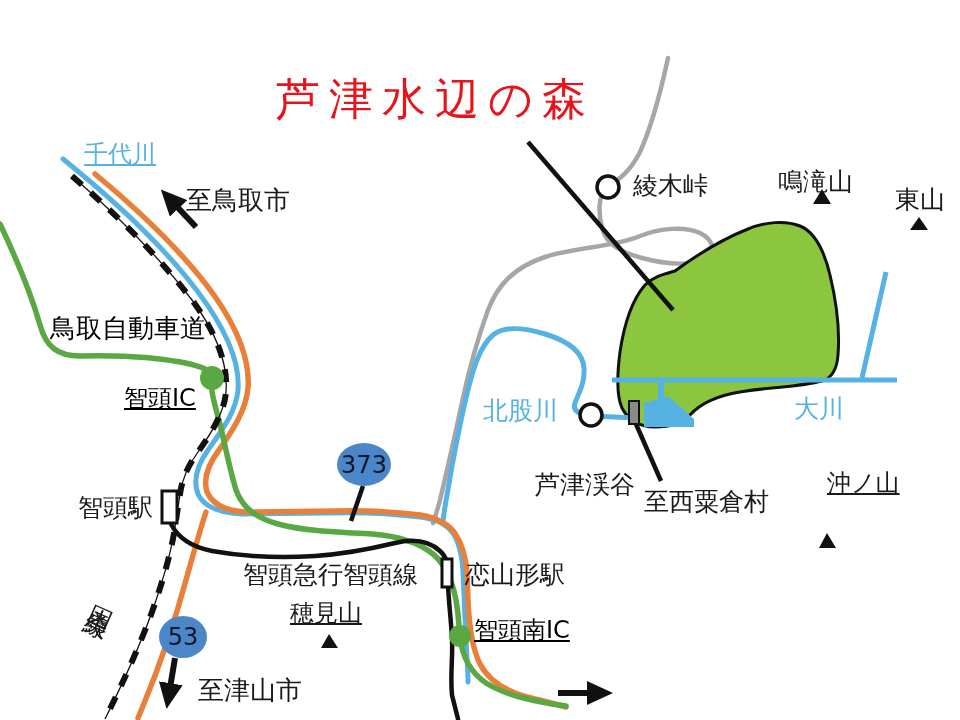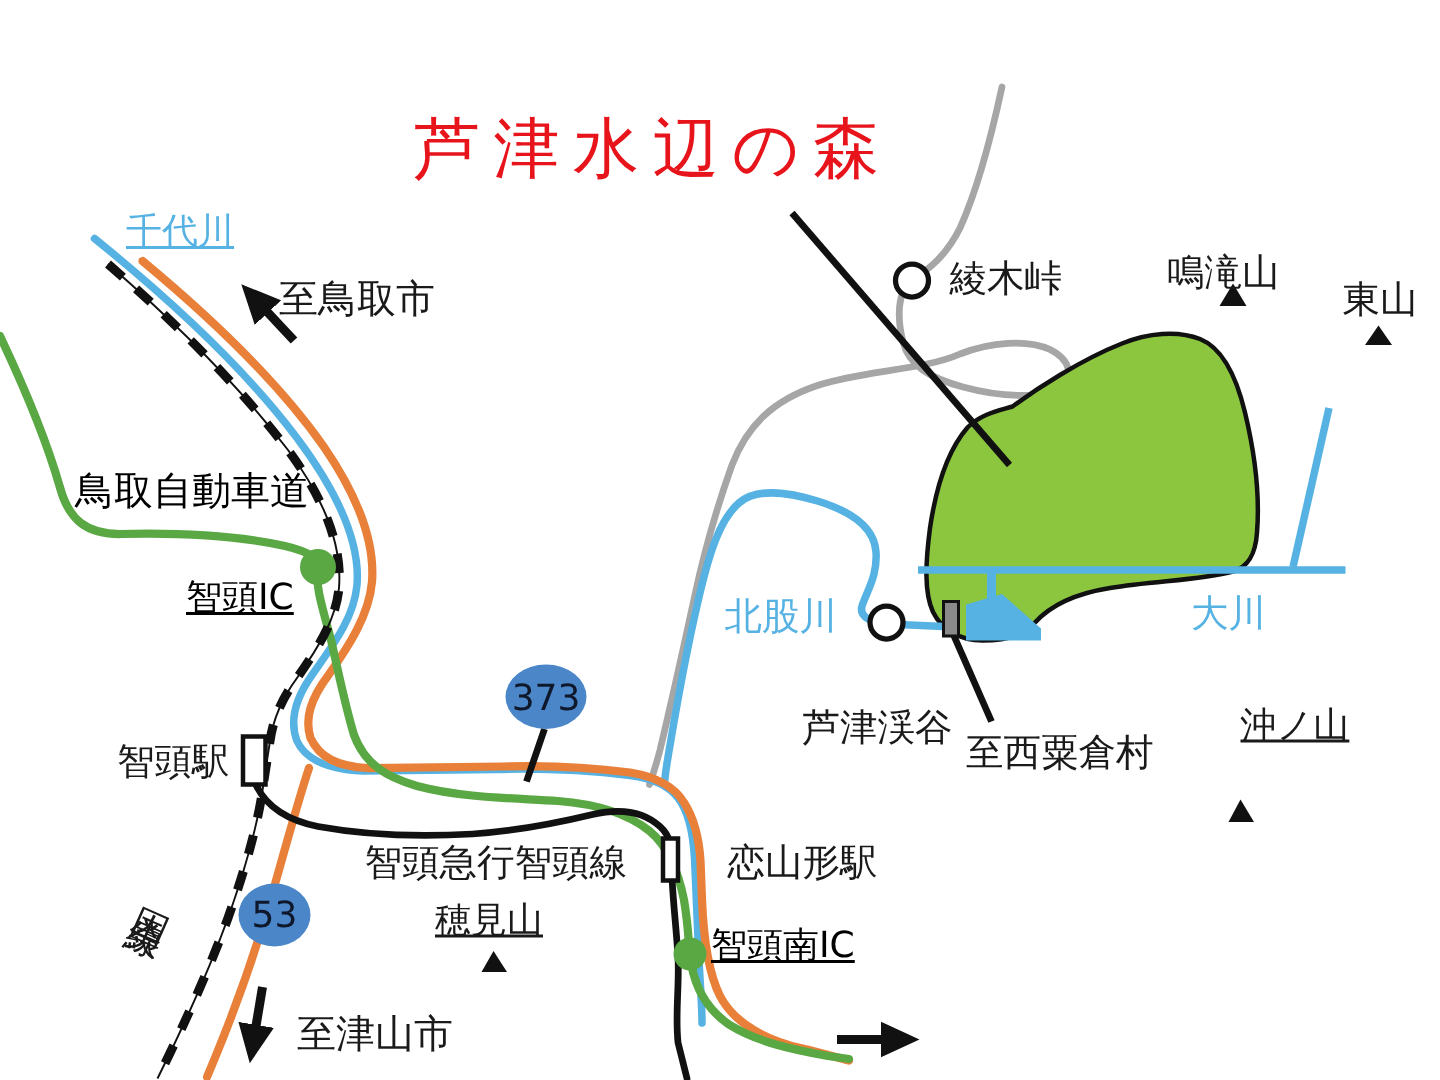--- a/index.html
+++ b/index.html
@@ -8,21 +8,21 @@
   #paths{position:absolute;left:0;top:0;}
   .lbl{position:absolute;white-space:nowrap;color:#1a1a1a;font-size:25px;line-height:1.1;}
   .lbl.blue{color:#56b2e2;}
   .lbl.green{color:#000000;}
   .lbl.sm{font-size:24px;text-decoration:underline;}
   .title{position:absolute;left:276px;top:70px;color:#e8141b;font-size:44px;
          letter-spacing:9px;white-space:nowrap;}
   .badge{position:absolute;background:#4a86c8;color:#0f172a;border-radius:50%;
          display:flex;align-items:center;justify-content:center;font-size:24px;}
   .badge.b373{left:337px;top:443px;width:54px;height:43px;}
-  .badge.b53{left:159px;top:589px;width:48px;height:42px;}
+  .badge.b53{left:159px;top:616px;width:48px;height:42px;}
   .inbi{position:absolute;left:96px;top:591px;font-size:24px;color:#1a1a1a;
         writing-mode:vertical-rl;transform:rotate(24deg);transform-origin:top center;
         letter-spacing:4px;white-space:nowrap;}
 </style>
 </head>
 <body>
 
 <div id="map">
 
   <svg id="paths" width="960" height="720" viewBox="0 0 960 720">
@@ -106,21 +106,21 @@
   <div class="lbl" style="left:633px;top:172px;">綾木峠</div>
   <div class="lbl" style="left:778px;top:168px;">鳴滝山</div>
   <div class="lbl" style="left:895px;top:186px;">東山</div>
   <div class="lbl blue" style="left:483px;top:397px;">北股川</div>
   <div class="lbl blue" style="left:794px;top:395px;">大川</div>
   <div class="lbl" style="left:535px;top:431px;margin-top:40px;">芦津渓谷</div>
   <div class="lbl" style="left:644px;top:488px;">至西粟倉村</div>
   <div class="lbl sm" style="left:795px;top:470px;margin-left:32px;">沖ノ山</div>
   <div class="lbl" style="left:78px;top:494px;">智頭駅</div>
   <div class="lbl" style="left:243px;top:561px;">智頭急行智頭線</div>
-  <div class="lbl" style="left:485px;top:561px;">恋山形駅</div>
+  <div class="lbl" style="left:465px;top:561px;">恋山形駅</div>
   <div class="lbl sm" style="left:290px;top:600px;">穂見山</div>
   <div class="lbl green sm" style="left:474px;top:617px;">智頭南IC</div>
   <div class="lbl" style="left:198px;top:676px;font-size:26px;">至津山市</div>
   <div class="inbi">因美線</div>
 
   <div class="badge b373">373</div>
   <div class="badge b53">53</div>
 
 </div>
 

